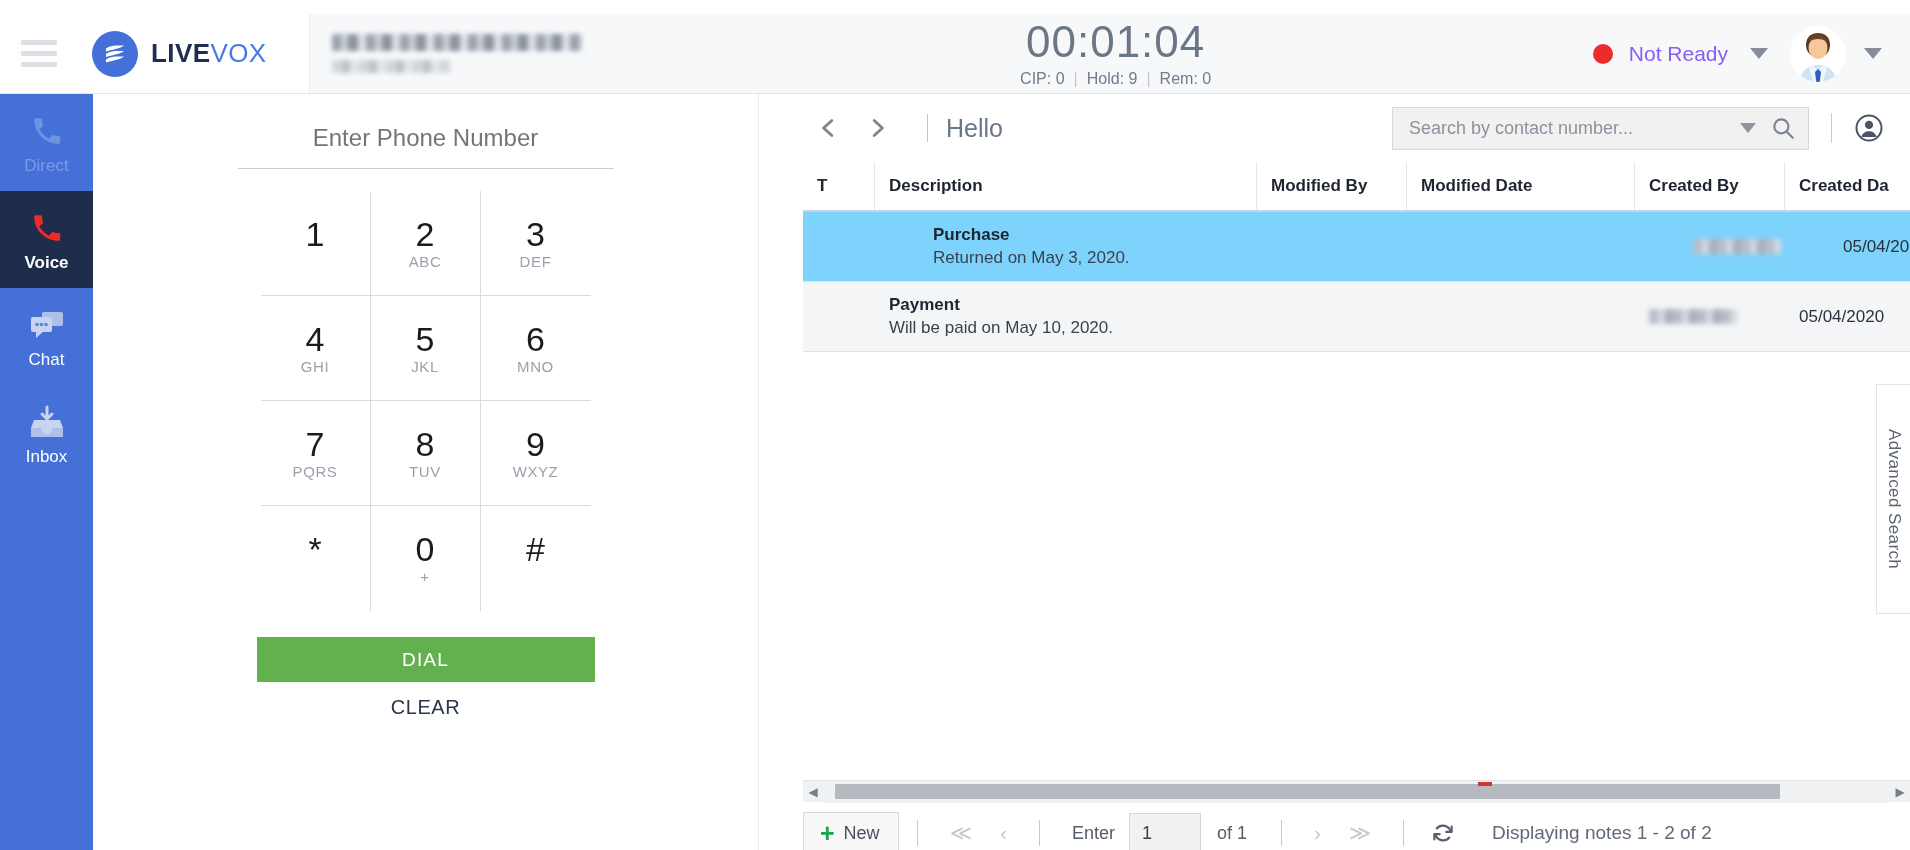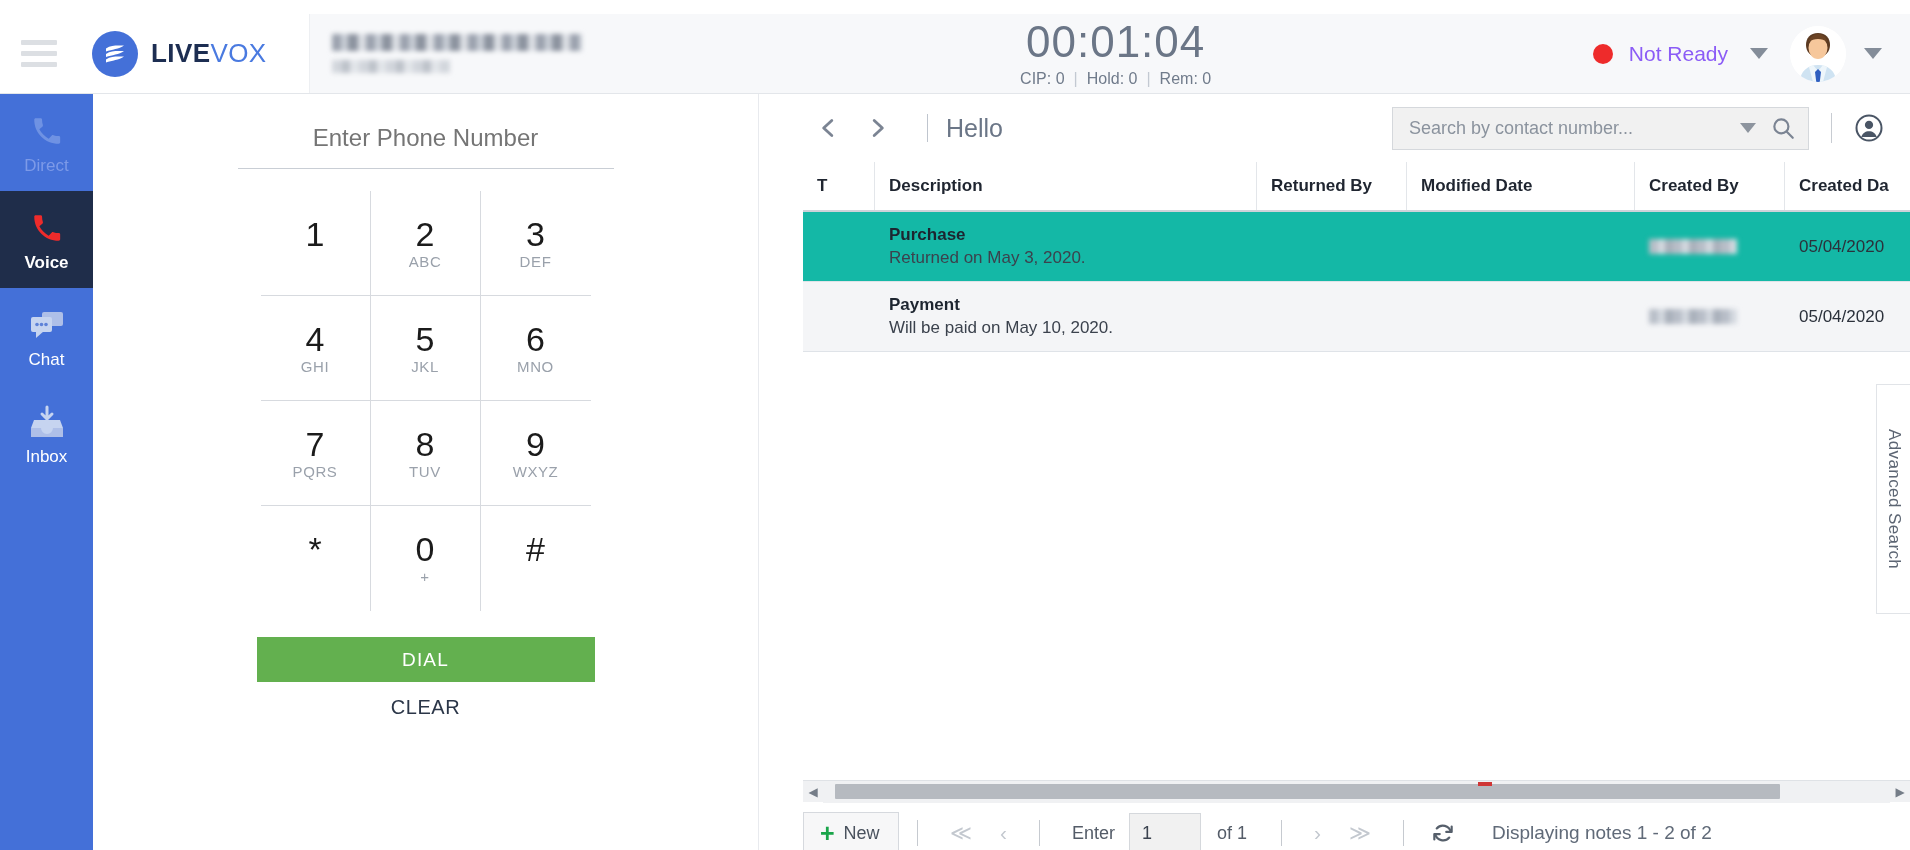--- a/index.html
+++ b/index.html
@@ -123,21 +123,21 @@
               border-top: 10px solid #8d949e; margin: 0 14px; cursor: pointer; }
   .sb-divider { width: 1px; height: 30px; background: #c8ccd2; margin: 0 22px; }
 
   .content { flex: 1; padding: 0 0 0 44px; display: flex; flex-direction: column; min-height: 0; position: relative; }
   .grid-panel { display: flex; flex-direction: column; flex: 1; min-height: 0; position: relative; }
   .grid-title { background: #4470d8; color: #fff; font-size: 20px; padding: 13px 18px; }
 
   .tbl-head { display: flex; background: #fff; border-bottom: 2px solid #cdd2d9; }
   .th { font-size: 17px; font-weight: 700; color: #1f2530; padding: 14px 14px; border-right: 1px solid #e3e6ea; }
   .tr { display: flex; align-items: stretch; border-bottom: 1px solid #dfe3e8; }
-  .tr.odd { background: #14b8a6; }
+  .tr.odd { background: #7dd3fc; padding-left: 44px; }
   .tr.even { background: #f4f5f7; }
   .td { padding: 13px 14px; font-size: 17px; color: #2b313b; display: flex; align-items: center; }
   .td.stack { flex-direction: column; align-items: flex-start; gap: 3px; }
   .cell-title { font-weight: 700; color: #1d2530; font-size: 17px; }
   .cell-sub { color: #3b424d; font-size: 17px; }
   .c-t { width: 72px; flex: 0 0 72px; }
   .c-desc { width: 382px; flex: 0 0 382px; }
   .c-modby { width: 150px; flex: 0 0 150px; }
   .c-moddate { width: 228px; flex: 0 0 228px; }
   .c-crtby { width: 150px; flex: 0 0 150px; }
@@ -211,21 +211,21 @@
     <div class="acct-block">
       <div class="redact r1"></div>
       <div class="redact r2"></div>
     </div>
 
     <div class="timer-block">
       <div class="timer">00:01:04</div>
       <div class="timer-sub">
         <span>CIP: 0</span>
         <span class="sep">|</span>
-        <span>Hold: 0</span>
+        <span>Hold: 9</span>
         <span class="sep">|</span>
         <span>Rem: 0</span>
       </div>
     </div>
 
     <div class="status-block">
       <div class="status-dot"></div>
       <div class="status-text">Not Ready</div>
       <div class="caret"></div>
       <div class="avatar">
@@ -385,21 +385,21 @@
         </div>
       </div>
 
       <div class="content">
         <div class="grid-panel">
 
 
           <div class="tbl-head">
             <div class="th c-t">T</div>
             <div class="th c-desc">Description</div>
-            <div class="th c-modby">Returned By</div>
+            <div class="th c-modby">Modified By</div>
             <div class="th c-moddate">Modified Date</div>
             <div class="th c-crtby">Created By</div>
             <div class="th c-crtdate">Created Da</div>
           </div>
 
           <div class="tr odd">
             <div class="td c-t"></div>
             <div class="td c-desc stack">
               <span class="cell-title">Purchase</span>
               <span class="cell-sub">Returned on May 3, 2020.</span>

